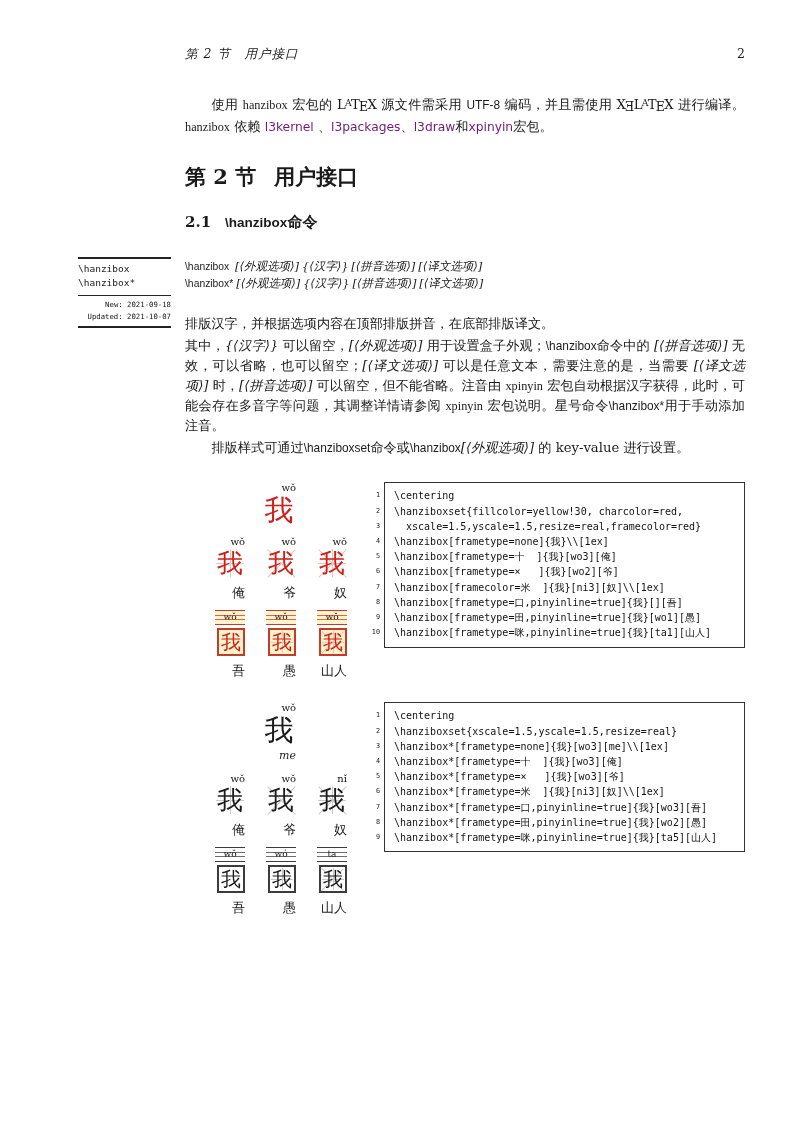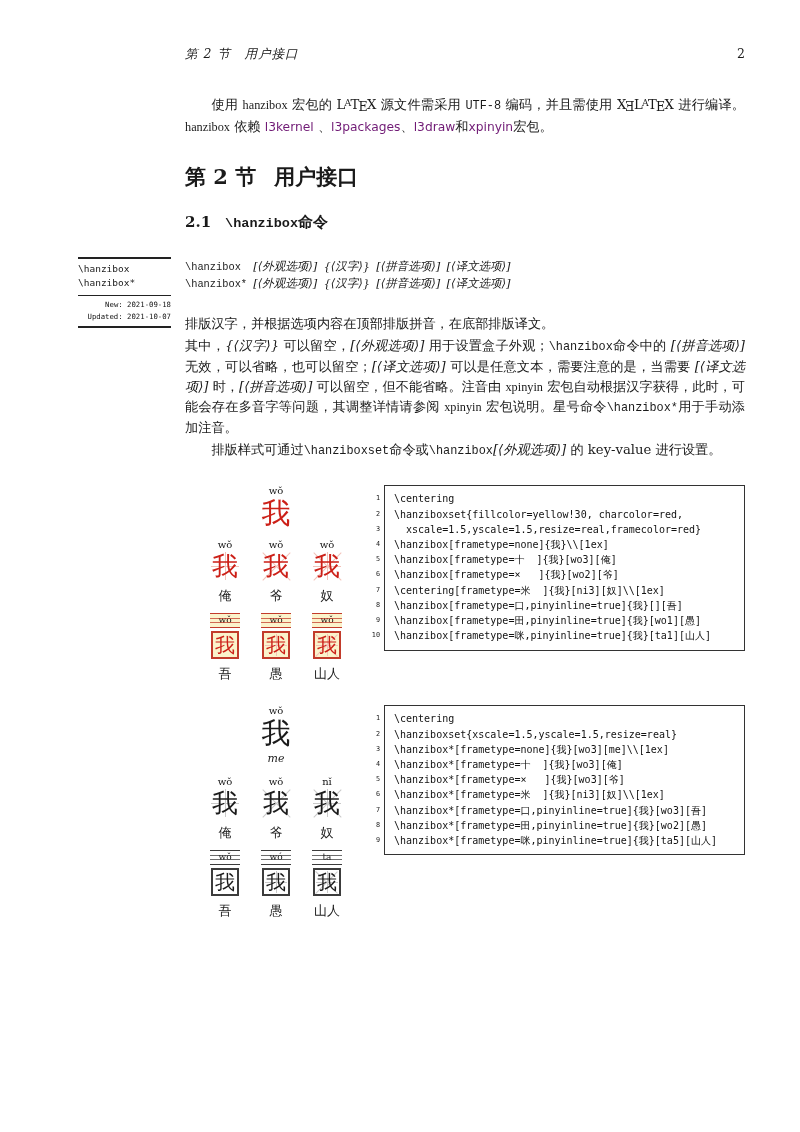--- a/index.html
+++ b/index.html
@@ -13,21 +13,21 @@
     color:#1a1a1a;
     overflow:hidden;
   }
   
   .running-head{display:flex;justify-content:space-between;font-size:12.5px;margin-bottom:30px;}
   .rh-left{font-style:italic;letter-spacing:1px;}
   .rh-right{font-style:normal;}
   
   .para{font-size:13.2px;line-height:20px;text-align:justify;margin:0 0 2px 0;}
   .para.indent{text-indent:2em;}
-  .seg-tt{font-family:Liberation Mono, monospace;font-size:0.9em;}
+  .seg-tt{font-family:Liberation Sans, sans-serif;font-size:0.9em;}
   .seg-sf{font-family:Liberation Serif, serif;font-size:0.93em;}
   .seg-arg{font-style:italic;}
   .seg-link{color:#701a75;font-family:"DejaVu Sans", sans-serif;font-size:0.93em;cursor:pointer;}
   .logo{white-space:nowrap;}
   .logo .logo-a{font-size:0.7em;vertical-align:0.28em;margin:0 -0.08em;}
   .logo .logo-e{font-size:0.95em;vertical-align:-0.22em;margin:0 -0.06em;}
   .logo .logo-xe{vertical-align:-0.22em;margin:0 -0.07em;}
   
   h1{font-size:21px;margin:26px 0 0 0;font-weight:bold;}
   h1 .gap{display:inline-block;width:18px;}
@@ -44,21 +44,21 @@
   .mn-date{font-family:"DejaVu Sans Mono",monospace;font-size:7.3px;line-height:12px;text-align:right;color:#111;}
   .spec{margin-bottom:22px;}
   .specline{font-size:11.5px;line-height:16px;white-space:pre;}
   
   .example{display:flex;align-items:flex-start;margin-top:22px;}
   .display-col{width:182px;display:flex;flex-direction:column;align-items:center;flex:none;}
   .ex1{--char:#cc2018;--frame:#c23b2b;--guide:#f2c1b8;--fill:#fbf3cb;}
   .ex2{--char:#1b1b1b;--frame:#3c3c3c;--guide:#c9c9c9;--fill:transparent;}
   .hrow{display:flex;gap:11px;justify-content:center;margin-top:10px;}
   .hrow:first-child{margin-top:2px;}
-  .hz-col{display:flex;flex-direction:column;align-items:center;width:40px;}
+  .hz-col{display:flex;flex-direction:column;align-items:flex-end;width:40px;}
   .py{font-size:10px;line-height:12px;color:#111;margin-bottom:0;}
   .pyg{position:relative;width:30px;height:13px;font-size:9px;line-height:13px;display:flex;align-items:center;justify-content:center;color:#111;margin-bottom:3px;
        background-color:var(--fill);
        border-top:1px solid var(--frame);border-bottom:1px solid var(--frame);}
   .pyg .ln{position:absolute;left:0;right:0;height:1px;background:var(--frame);opacity:.75;}
   .hz{position:relative;width:30px;height:30px;display:flex;align-items:center;justify-content:center;
       font-size:26px;line-height:1;color:var(--char);}
   .hz .ch{position:relative;z-index:1;}
   .hz.big{width:34px;height:32px;font-size:29px;}
   .hz.boxed{width:24px;height:24px;font-size:20px;border:2px solid var(--frame);background:var(--fill);}
@@ -196,21 +196,21 @@
           <div>9</div>
           <div>10</div>
         </div>
       <div class="codebox">
           <div>\centering</div>
           <div>\hanziboxset{fillcolor=yellow!30, charcolor=red,</div>
           <div>  xscale=1.5,yscale=1.5,resize=real,framecolor=red}</div>
           <div>\hanzibox[frametype=none]{我}\\[1ex]</div>
           <div>\hanzibox[frametype=十  ]{我}[wo3][俺]</div>
           <div>\hanzibox[frametype=×   ]{我}[wo2][爷]</div>
-          <div>\centering[frametype=米  ]{我}[ni3][奴]\\[1ex]</div>
+          <div>\hanzibox[framecolor=米  ]{我}[ni3][奴]\\[1ex]</div>
           <div>\hanzibox[frametype=口,pinyinline=true]{我}[][吾]</div>
           <div>\hanzibox[frametype=田,pinyinline=true]{我}[wo1][愚]</div>
           <div>\hanzibox[frametype=咪,pinyinline=true]{我}[ta1][山人]</div>
         </div>
     </div>
   </section>
 
   <section class="example ex2">
     <div class="display-col">
         <div class="hrow">

